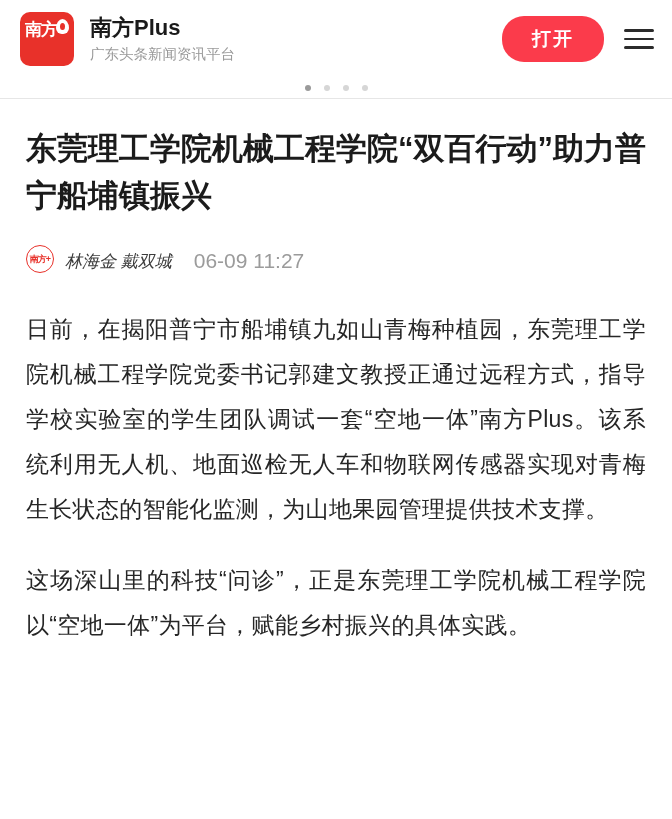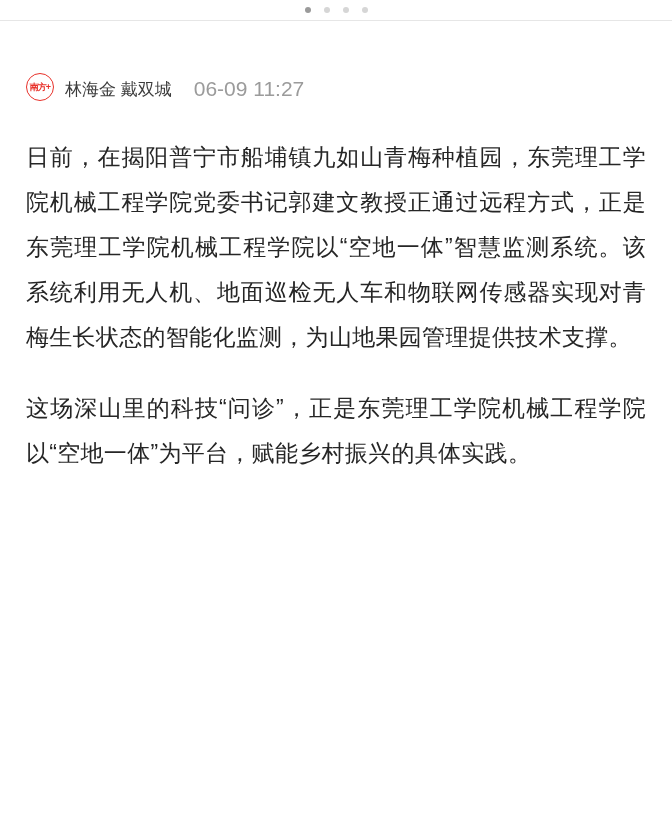--- a/index.html
+++ b/index.html
@@ -170,20 +170,21 @@
     line-height: 9px;
     letter-spacing: -1px;
     flex: 0 0 auto;
     overflow: hidden;
   }
   .byline-authors {
     margin-left: 11px;
     font-size: 17px;
     color: #3c3c3c;
     font-weight: 500;
+    font-style: italic;
   }
   .byline-date {
     margin-left: 22px;
     font-size: 21px;
     color: #9b9b9b;
   }
 
   .body-text {
     margin-top: 34px;
   }
@@ -194,38 +195,59 @@
     margin: 0 0 26px 0;
     text-align: justify;
     letter-spacing: 0.3px;
   }
 </style>
 </head>
 <body>
 
 <div class="page">
 
+  <div class="appbar">
+
+    <div class="logo">
+      <div class="logo-text">南方</div>
+      <div class="logo-flame"></div>
+    </div>
+
+    <div class="brand">
+      <div class="brand-title">南方Plus</div>
+      <div class="brand-sub">广东头条新闻资讯平台</div>
+    </div>
+
+    <button class="open-btn">打开</button>
+
+    <div class="menu-btn">
+      <span></span>
+      <span></span>
+      <span></span>
+    </div>
+  </div>
 
   <div class="dots">
     <div class="dot active"></div>
     <div class="dot"></div>
     <div class="dot"></div>
     <div class="dot"></div>
   </div>
 
   <div class="divider"></div>
 
   <div class="article">
 
+    <h1 class="headline">东莞理工学院机械工程学院“双百行动”助力普宁船埔镇振兴</h1>
 
     <div class="byline">
       <div class="byline-badge">南方+</div>
       <div class="byline-authors">林海金 戴双城</div>
       <div class="byline-date">06-09 11:27</div>
     </div>
 
     <div class="body-text">
-      <p>日前，在揭阳普宁市船埔镇九如山青梅种植园，东莞理工学院机械工程学院党委书记郭建文教授正通过远程方式，正是东莞理工学院机械工程学院以“空地一体”智慧监测系统。该系统利用无人机、地面巡检无人车和物联网传感器实现对青梅生长状态的智能化监测，为山地果园管理提供技术支撑。</p>
+      <p>日前，在揭阳普宁市船埔镇九如山青梅种植园，东莞理工学院机械工程学院党委书记郭建文教授正通过远程方式，指导学校实验室的学生团队调试一套“空地一体”南方Plus。该系统利用无人机、地面巡检无人车和物联网传感器实现对青梅生长状态的智能化监测，为山地果园管理提供技术支撑。</p>
       <p>这场深山里的科技“问诊”，正是东莞理工学院机械工程学院以“空地一体”为平台，赋能乡村振兴的具体实践。</p>
     </div>
 
   </div>
 </div>
 
 </body></html>

